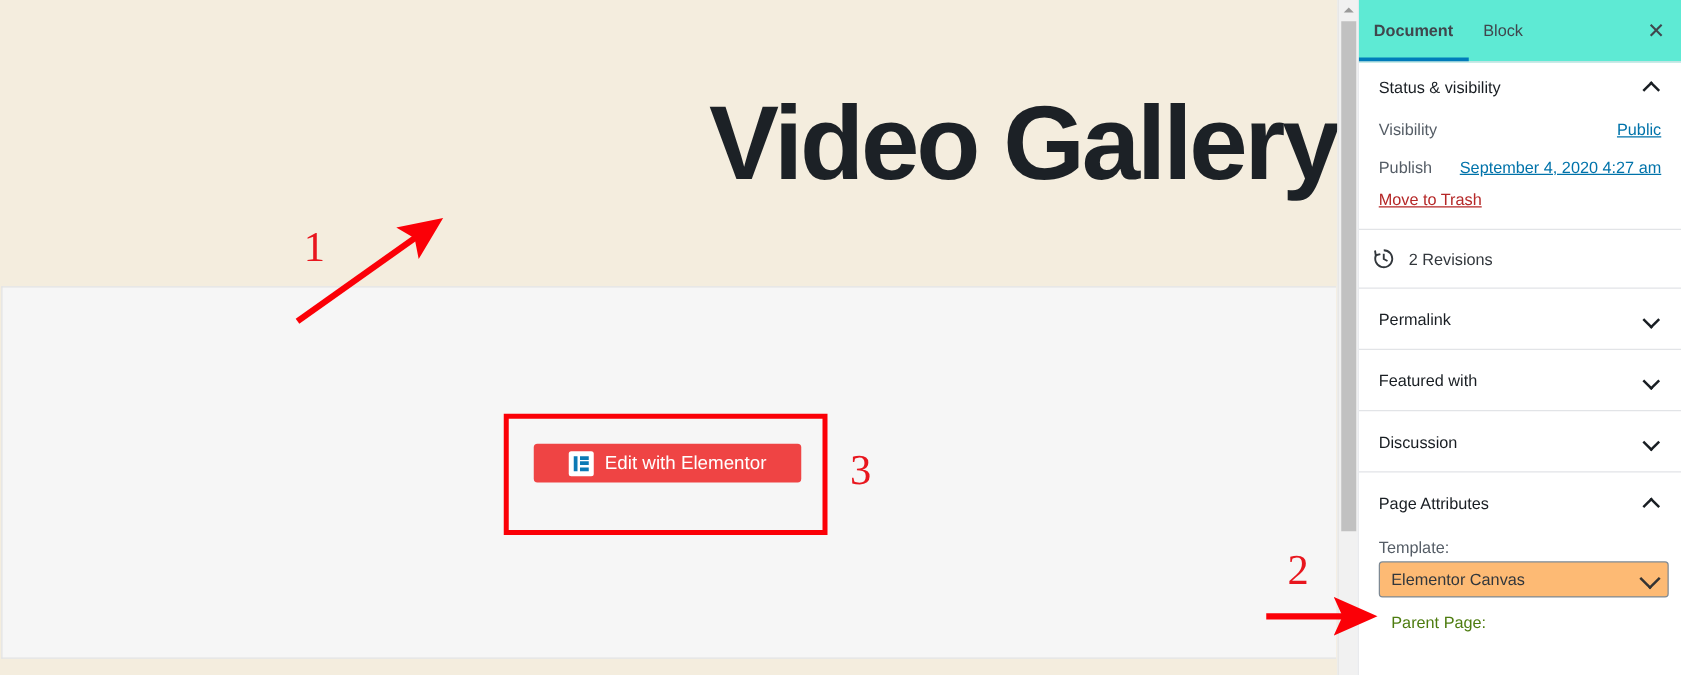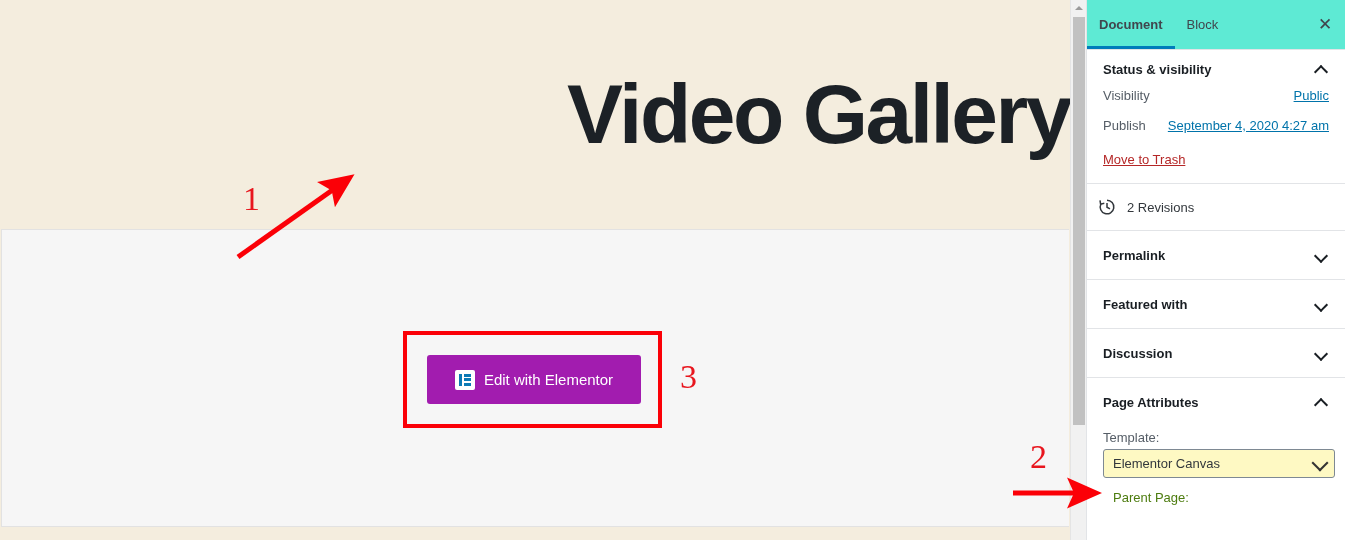--- a/index.html
+++ b/index.html
@@ -63,22 +63,22 @@
     position: absolute;
     left: 403px; top: 331px;
     width: 259px; height: 97px;
     border: 4px solid #fb0007;
     box-sizing: border-box;
     background: transparent;
   }
   .elementor-btn {
     position: absolute;
     left: 427px; top: 355px;
-    width: 214px; height: 49px;
-    background: #a21caf;
+    width: 214px; height: 31px;
+    background: #ef4444;
     border: none;
     border-radius: 3px;
     display: flex;
     align-items: center;
     justify-content: center;
     gap: 9px;
     cursor: pointer;
     padding: 0;
   }
   .elementor-mark {
@@ -205,21 +205,21 @@
   .panel-head {
     display: flex;
     align-items: center;
     justify-content: space-between;
     padding: 0 16px;
     height: 38px;
     cursor: pointer;
   }
   .panel-title {
     font-size: 13px;
-    font-weight: bold;
+    font-weight: normal;
     color: #191e23;
     text-align: right;
   }
   .chev {
     width: 16px; height: 16px;
     position: relative;
     flex: none;
   }
   .chev::before {
     content: "";
@@ -231,20 +231,21 @@
     transform: rotate(45deg);
   }
   .chev.up::before {
     top: 6px;
     transform: rotate(-135deg);
   }
   .panel-body { padding: 0 16px 10px 16px; }
 
   .row {
     display: flex;
+    align-items: center;
     justify-content: space-between;
     height: 30px;
     font-size: 13px;
   }
   .row-label { color: #555d66; }
   .link {
     color: #0073aa;
     text-decoration: underline;
     font-size: 13px;
     cursor: pointer;
@@ -274,21 +275,21 @@
   .field-label {
     font-size: 13px;
     color: #555d66;
     margin: 4px 0 4px 0;
   }
   .select-box {
     position: relative;
     width: 232px; height: 29px;
     border: 1px solid #7e8993;
     border-radius: 3px;
-    background: #fef9c3;
+    background: #fdba74;
     display: flex;
     align-items: center;
     padding: 0 9px;
     box-sizing: border-box;
     font-size: 13px;
     color: #32373c;
     cursor: pointer;
   }
   .select-chev {
     position: absolute;

